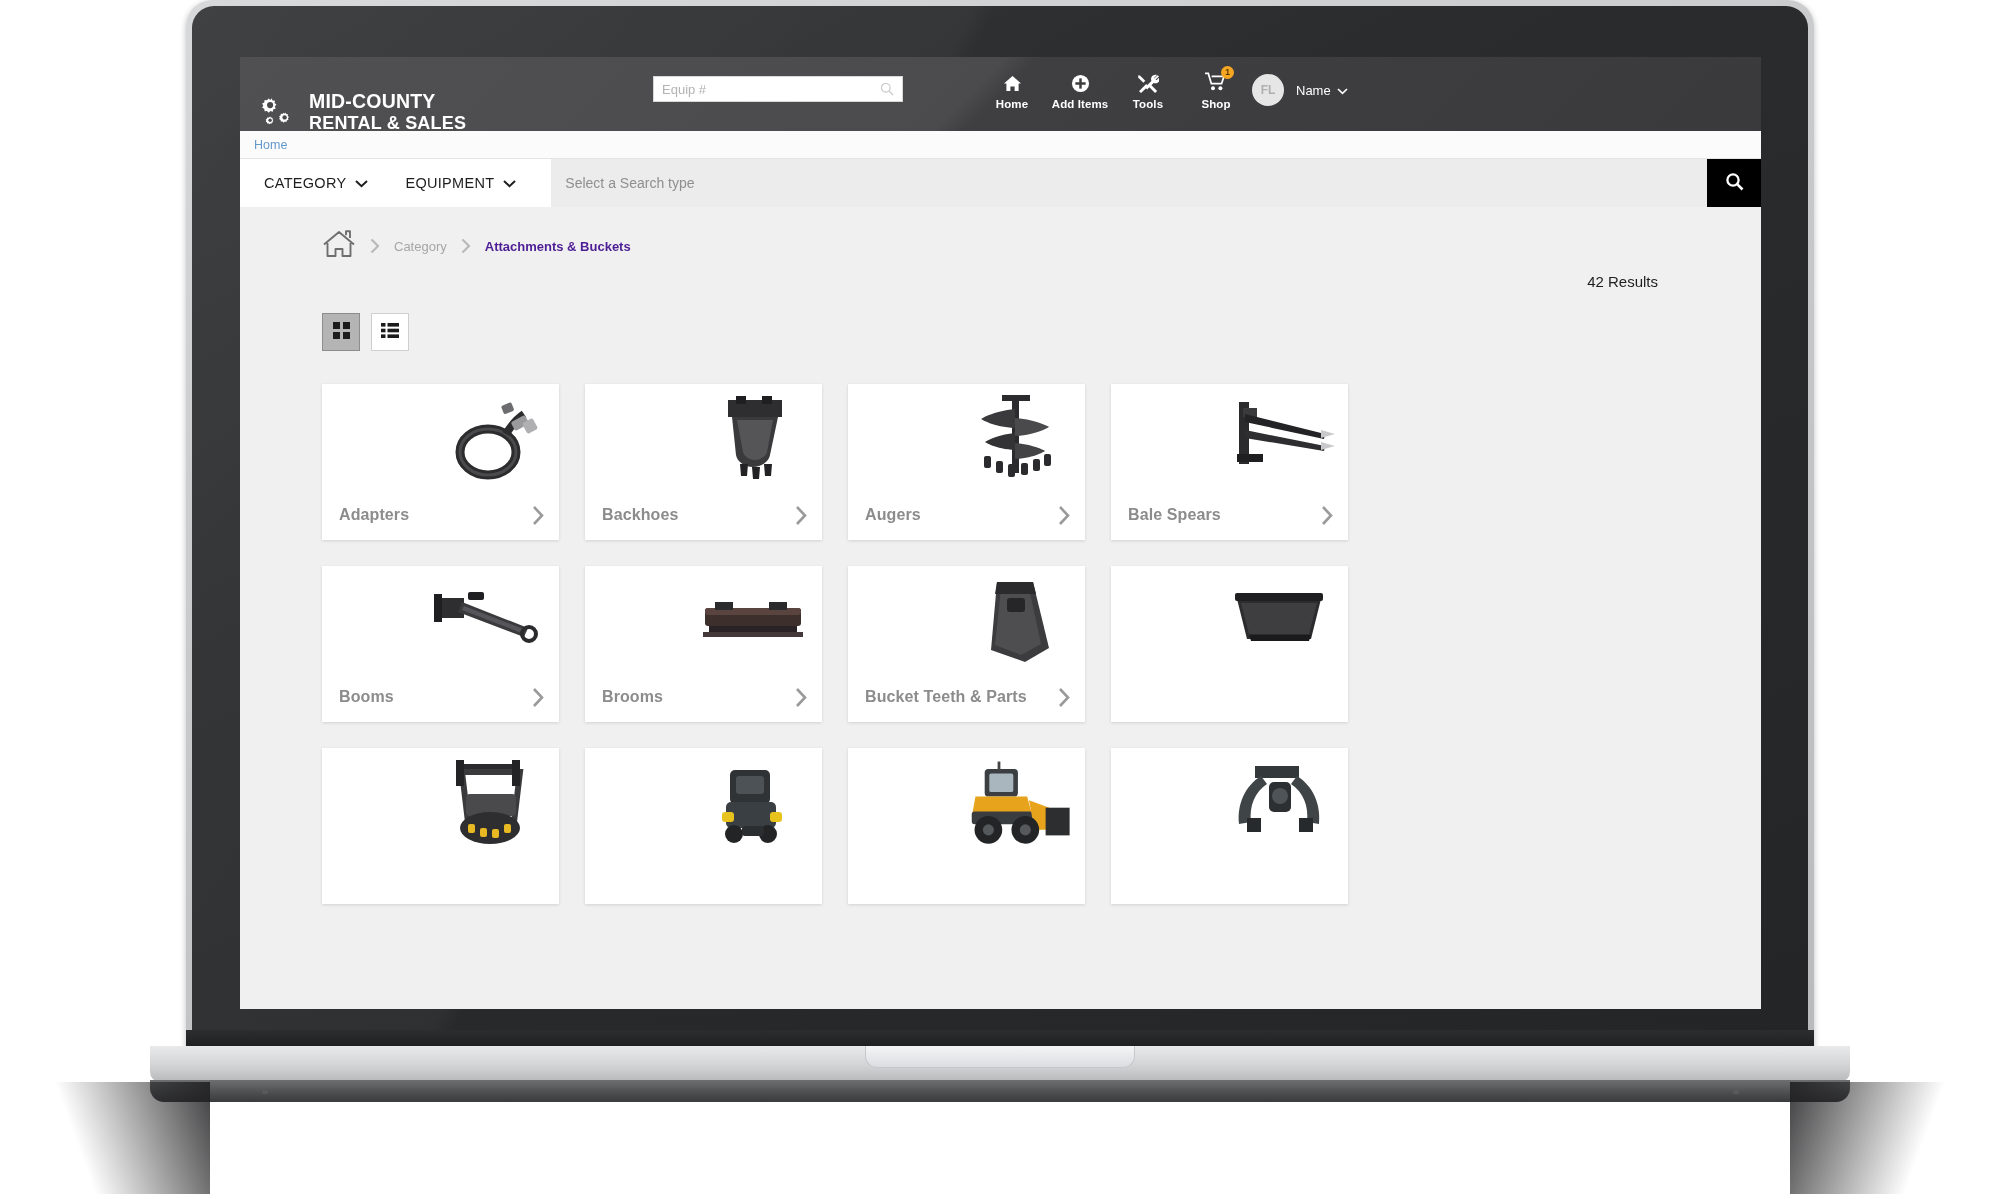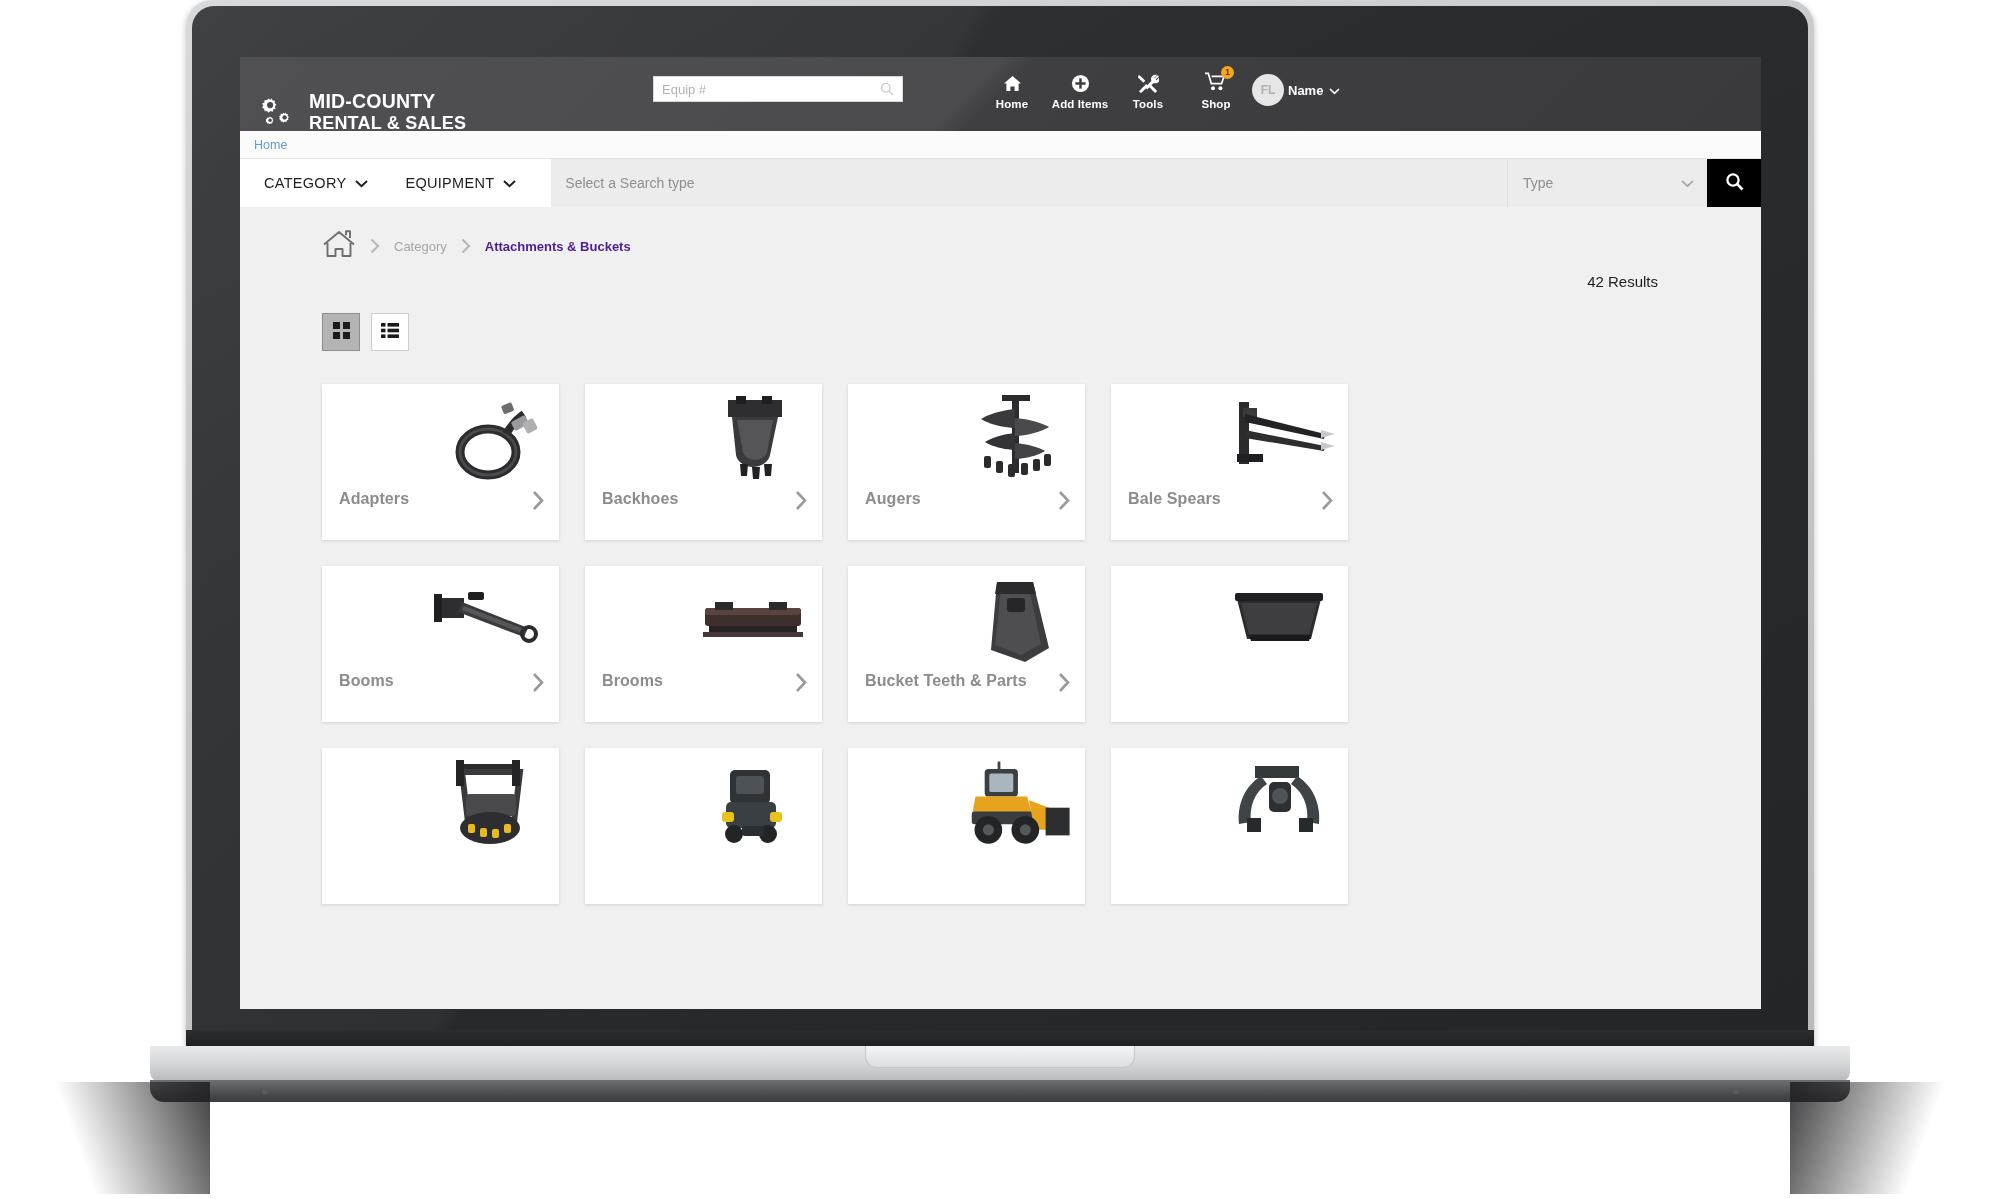--- a/index.html
+++ b/index.html
@@ -114,21 +114,21 @@
     background: #f5a623; color: #5a3a00;
     font-size: 8.5px; font-weight: bold; line-height: 13px; text-align: center;
   }
   .user-chip { position: absolute; left: 1012px; top: 17px; display: flex; align-items: center; cursor: pointer; }
   .avatar {
     width: 32px; height: 32px; border-radius: 50%;
     background: #e6e6e6; color: #b0b0b0;
     font-size: 12px; font-weight: bold;
     display: flex; align-items: center; justify-content: center;
   }
-  .user-name { color: #ffffff; font-size: 13px; margin-left: 4px; font-weight: 700; }
+  .user-name { color: #ffffff; font-size: 13px; margin-left: 12px; font-weight: 400; }
   .user-caret { margin-left: 6px; }
 
   
   .top-strip {
     height: 28px; background: #fbfbfb; border-bottom: 1px solid #e4e4e4;
     display: flex; align-items: center; padding-left: 14px;
   }
   .top-strip a { color: #6699cc; font-size: 12.5px; text-decoration: none; }
 
   
@@ -193,21 +193,21 @@
     box-shadow: 0 1px 3px rgba(0,0,0,0.13);
     position: relative; cursor: pointer; overflow: hidden;
   }
   .card-img {
     position: absolute; right: 8px; top: 6px;
     width: 120px; height: 100px;
     display: flex; align-items: center; justify-content: center;
   }
   .card-foot {
     position: absolute; left: 0; right: 0; bottom: 0; height: 50px;
-    display: flex; align-items: flex-start; justify-content: space-between;
+    display: flex; align-items: center; justify-content: space-between;
     padding: 0 14px 0 17px;
   }
   .card-label { font-size: 16px; font-weight: bold; color: #8c8c8c; letter-spacing: .1px; }
   .card-chev { color: #9a9a9a; display: flex; }
 </style>
 </head>
 <body>
 
 <div id="stage">
 
@@ -325,28 +325,20 @@
       <div class="tb-drop">
         <span>EQUIPMENT</span>
         <span>
           <svg width="13" height="8" viewBox="0 0 13 8">
               <path d="M1 1l5.5 5.2L12 1" fill="none" stroke="#1e1e1e" stroke-width="2"></path>
             </svg>
         </span>
       </div>
       <div class="tb-search">
         <input type="text" placeholder="Select a Search type" style="">
-      </div>
-      <div class="tb-type">
-        <span>Type</span>
-        <span>
-          <svg width="13" height="8" viewBox="0 0 13 8">
-              <path d="M1 1l5.5 5.2L12 1" fill="none" stroke="#a0a0a0" stroke-width="1.6"></path>
-            </svg>
-        </span>
       </div>
       <div class="tb-go">
         <span>
           <svg width="19" height="19" viewBox="0 0 19 19">
             <circle cx="8" cy="8" r="5.6" fill="none" stroke="#fff" stroke-width="2.3"></circle>
             <line x1="12.2" y1="12.2" x2="17.5" y2="17.5" stroke="#fff" stroke-width="2.6"></line>
           </svg>
         </span>
       </div>
     </div>

